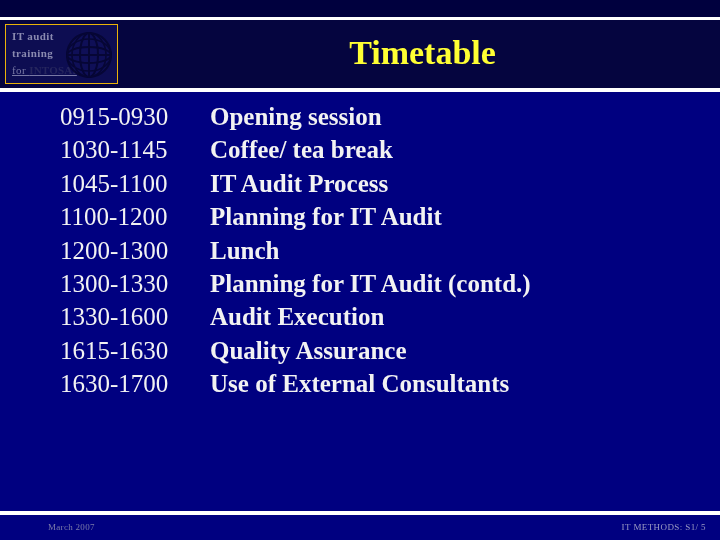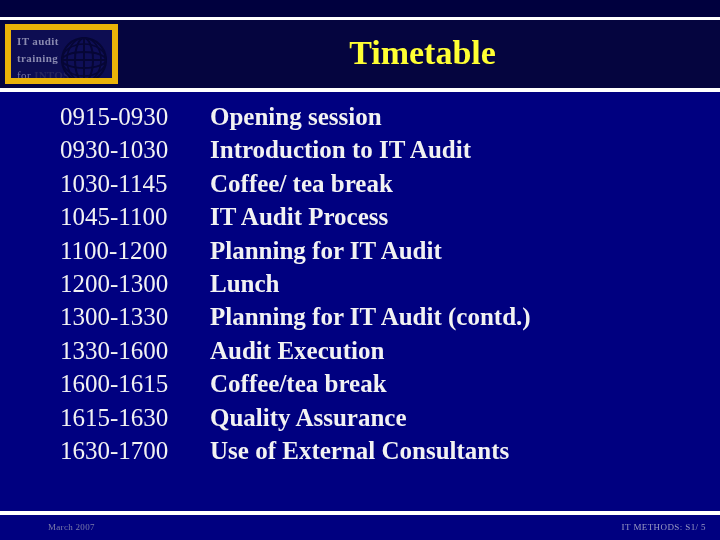--- a/index.html
+++ b/index.html
@@ -57,21 +57,21 @@
     background: #ffffff;
   }
 
   
   .logo-box {
     position: absolute;
     left: 5px; top: 24px;
     width: 113px;
     height: 60px;
     background: #0d0d52;
-    border: 6px solid #eab308;
+    border: 1px solid #eab308;
     box-sizing: border-box;
     overflow: hidden;
   }
   .logo-text {
     position: absolute;
     left: 6px; top: 3px;
     width: 72px;
     color: #8a8ab0;
     font-family: "Liberation Serif", "DejaVu Serif", serif;
     font-weight: bold;
@@ -200,42 +200,36 @@
 
   <div class="title">Timetable</div>
 
   <div class="header-rule"></div>
 
   <div class="table">
     <div class="row">
       <span class="cell-time">0915-0930</span><span class="cell-desc">Opening session</span>
     </div>
     <div class="row">
-      <span class="cell-time">0930-1030</span><span class="cell-desc">Introduction to IT Audit</span>
-    </div>
-    <div class="row">
       <span class="cell-time">1030-1145</span><span class="cell-desc">Coffee/ tea break</span>
     </div>
     <div class="row">
       <span class="cell-time">1045-1100</span><span class="cell-desc">IT Audit Process</span>
     </div>
     <div class="row">
       <span class="cell-time">1100-1200</span><span class="cell-desc">Planning for IT Audit</span>
     </div>
     <div class="row">
       <span class="cell-time">1200-1300</span><span class="cell-desc">Lunch</span>
     </div>
     <div class="row">
       <span class="cell-time">1300-1330</span><span class="cell-desc">Planning for IT Audit (contd.)</span>
     </div>
     <div class="row">
       <span class="cell-time">1330-1600</span><span class="cell-desc">Audit Execution</span>
-    </div>
-    <div class="row">
-      <span class="cell-time">1600-1615</span><span class="cell-desc">Coffee/tea break</span>
     </div>
     <div class="row">
       <span class="cell-time">1615-1630</span><span class="cell-desc">Quality Assurance</span>
     </div>
     <div class="row">
       <span class="cell-time">1630-1700</span><span class="cell-desc">Use of External Consultants</span>
     </div>
   </div>
 
   <div class="footer-rule"></div>

